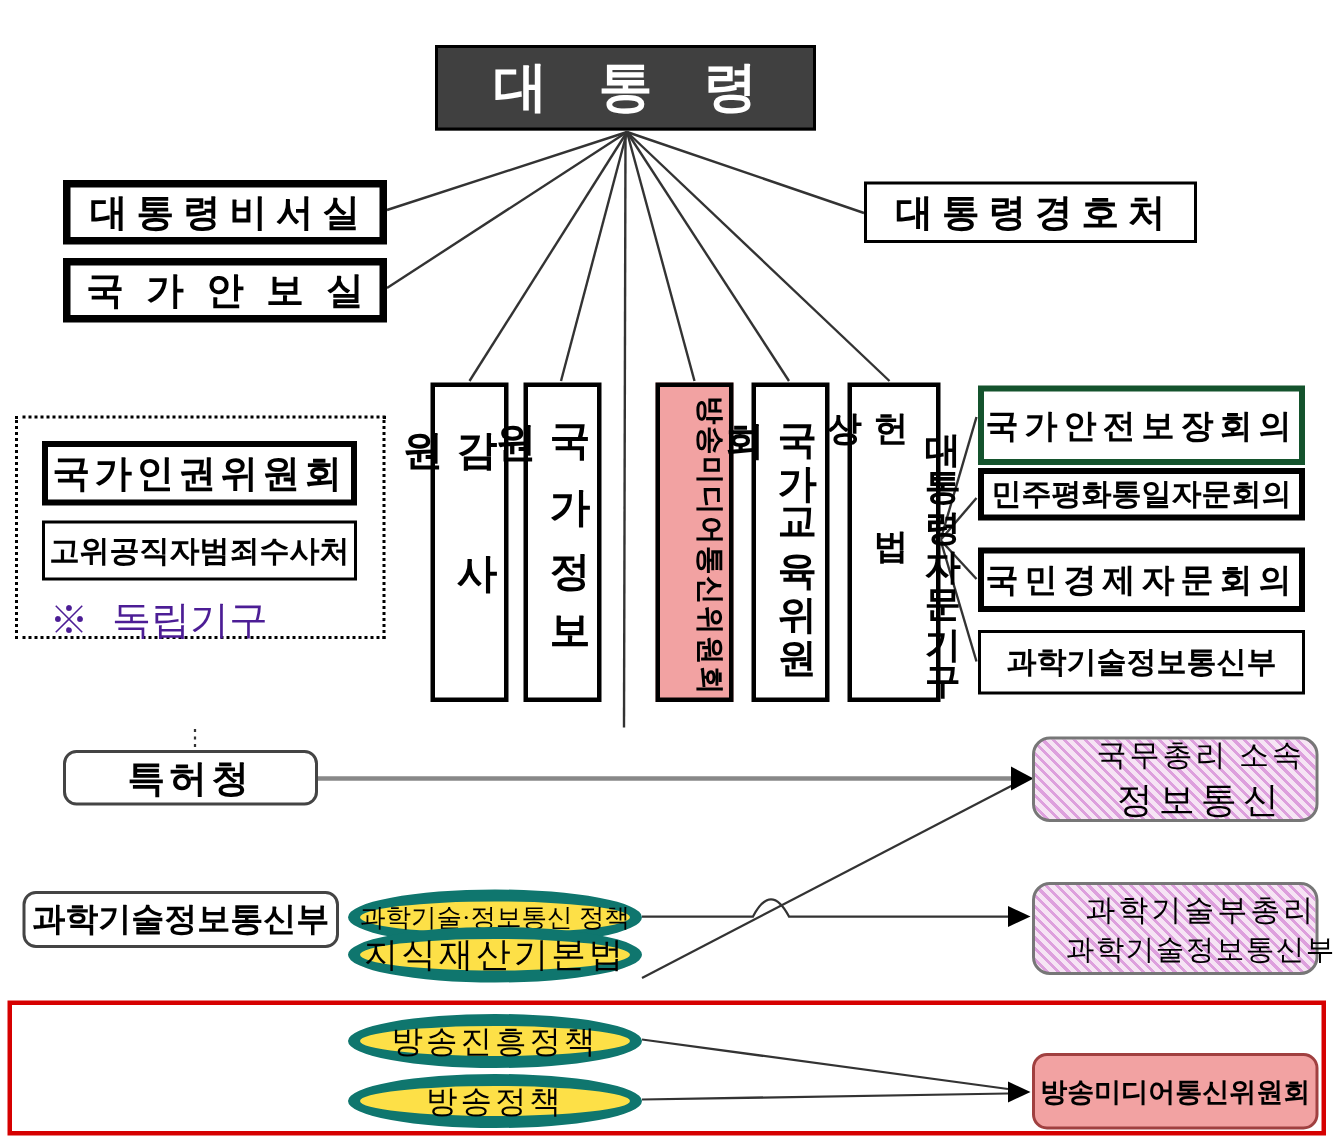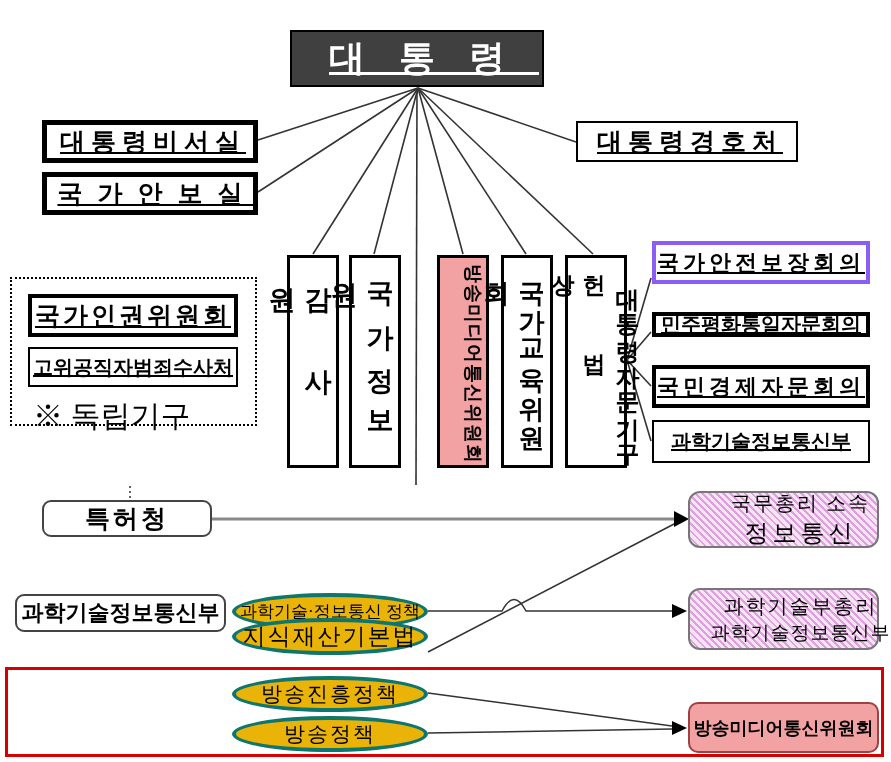--- a/index.html
+++ b/index.html
@@ -2,21 +2,21 @@
 <html><head>
 <meta charset="utf-8">
 <style>
   html,body{margin:0;padding:0;background:#fff;}
   #canvas{
     position:relative;width:891px;height:762px;background:#fff;
     font-family:"Liberation Sans","DejaVu Sans",sans-serif;overflow:hidden;
   }
   #lines{position:absolute;left:0;top:0;z-index:1;}
   .box{position:absolute;z-index:2;background:#fff;display:flex;align-items:center;justify-content:center;
-       font-weight:bold;color:#000;box-sizing:border-box;white-space:nowrap;text-decoration:underline;}
+       font-weight:bold;color:#000;box-sizing:border-box;white-space:nowrap;}
   
   .president{left:290px;top:30px;width:254px;height:57px;background:#404040;border:2px solid #000;
              color:#fff;font-size:36px;letter-spacing:34px;padding-left:34px;}
   .office-thick{border:5px solid #000;font-size:25px;}
   .office-thin{border:2px solid #000;font-size:25px;}
   .o1{left:42px;top:120px;width:216px;height:43px;letter-spacing:6px;padding-left:6px;}
   .o2{left:42px;top:172px;width:216px;height:43px;letter-spacing:15px;padding-left:15px;}
   .o3{left:576px;top:121px;width:222px;height:41px;letter-spacing:6px;padding-left:6px;}
   
   .vorg{position:absolute;z-index:2;top:255px;height:213px;background:#fff;border:3px solid #000;
@@ -28,40 +28,40 @@
       background:#F2A2A2;text-orientation:sideways;}
   .v4{left:501px;width:52px;font-size:26px;letter-spacing:3px;padding-top:5px;padding-left:6px;}
   .v5{left:565px;top:255px;height:213px;width:62px;position:absolute;z-index:2;background:#fff;
       border:3px solid #000;box-sizing:border-box;display:flex;flex-direction:row;
       justify-content:center;align-items:center;gap:1px;font-weight:bold;}
   .v5 span{writing-mode:vertical-rl;text-orientation:upright;display:block;}
   .v5 .colL{font-size:23px;letter-spacing:56px;}
   .v5 .colR{font-size:24px;letter-spacing:2px;}
   
   .adv{left:652px;width:218px;background:#fff;}
-  .a1{top:241px;height:43px;border:4px solid #8b5cf6;font-size:22px;letter-spacing:4px;}
-  .a2{top:312px;height:25px;border:4px solid #000;font-size:20px;letter-spacing:0;}
+  .a1{top:257px;height:53px;border:4px solid #14532d;font-size:22px;letter-spacing:4px;}
+  .a2{top:312px;height:35px;border:4px solid #000;font-size:20px;letter-spacing:0;}
   .a3{top:365px;height:43px;border:4px solid #000;font-size:22px;letter-spacing:4px;}
   .a4{top:420px;height:43px;border:2px solid #000;font-size:20px;letter-spacing:0;}
   
   .dotted{position:absolute;z-index:2;left:10px;top:277px;width:247px;height:149px;
           border:2px dotted #000;box-sizing:border-box;background:#fff;}
   .hr{left:28px;top:294px;width:210px;height:43px;border:4px solid #000;font-size:25px;letter-spacing:3px;z-index:3;}
   .cio{left:28px;top:347px;width:210px;height:40px;border:2px solid #000;font-size:20px;z-index:3;}
-  .note{position:absolute;z-index:3;left:33px;top:396px;font-size:30px;color:#000000;
-        font-family:Liberation Serif, serif;}
+  .note{position:absolute;z-index:3;left:33px;top:396px;font-size:26px;color:#4c1d95;
+        font-family:Liberation Mono, monospace;}
   
   .serif{font-family:"Liberation Serif","DejaVu Serif",serif;}
   .rbox{position:absolute;z-index:2;background:#fff;border:2px solid #444;border-radius:9px;
         box-sizing:border-box;display:flex;align-items:center;justify-content:center;
         font-weight:bold;color:#000;white-space:nowrap;}
   .patent{left:42px;top:500px;width:170px;height:37px;font-size:25px;letter-spacing:3px;}
   .msit{left:15px;top:594px;width:211px;height:38px;font-size:22px;}
   .kcc{left:15px;top:713px;width:211px;height:38px;font-size:24px;letter-spacing:2px;}
-  .pill{position:absolute;z-index:2;background:#eab308;border:4px solid #0f766e;border-radius:50%;
+  .pill{position:absolute;z-index:2;background:#fde047;border:8px solid #0f766e;border-radius:50%;
         box-sizing:border-box;display:flex;align-items:center;justify-content:center;
         color:#000;white-space:nowrap;}
   .p1{left:232px;top:593px;width:196px;height:37px;font-size:17px;}
   .p2{left:232px;top:618px;width:196px;height:37px;font-size:23px;letter-spacing:2px;}
   .p3{left:232px;top:676px;width:196px;height:36px;font-size:21px;letter-spacing:2px;}
   .p4{left:232px;top:716px;width:196px;height:36px;font-size:21px;letter-spacing:2px;}
   .target{position:absolute;z-index:2;border:2px solid #777;border-radius:12px;box-sizing:border-box;
           display:flex;flex-direction:column;align-items:center;justify-content:center;
           color:#000;white-space:nowrap;
           background:repeating-linear-gradient(45deg,#DDA0DD 0,#DDA0DD 2px,#F6E4F4 2px,#F6E4F4 5px);padding-left:34px;}

